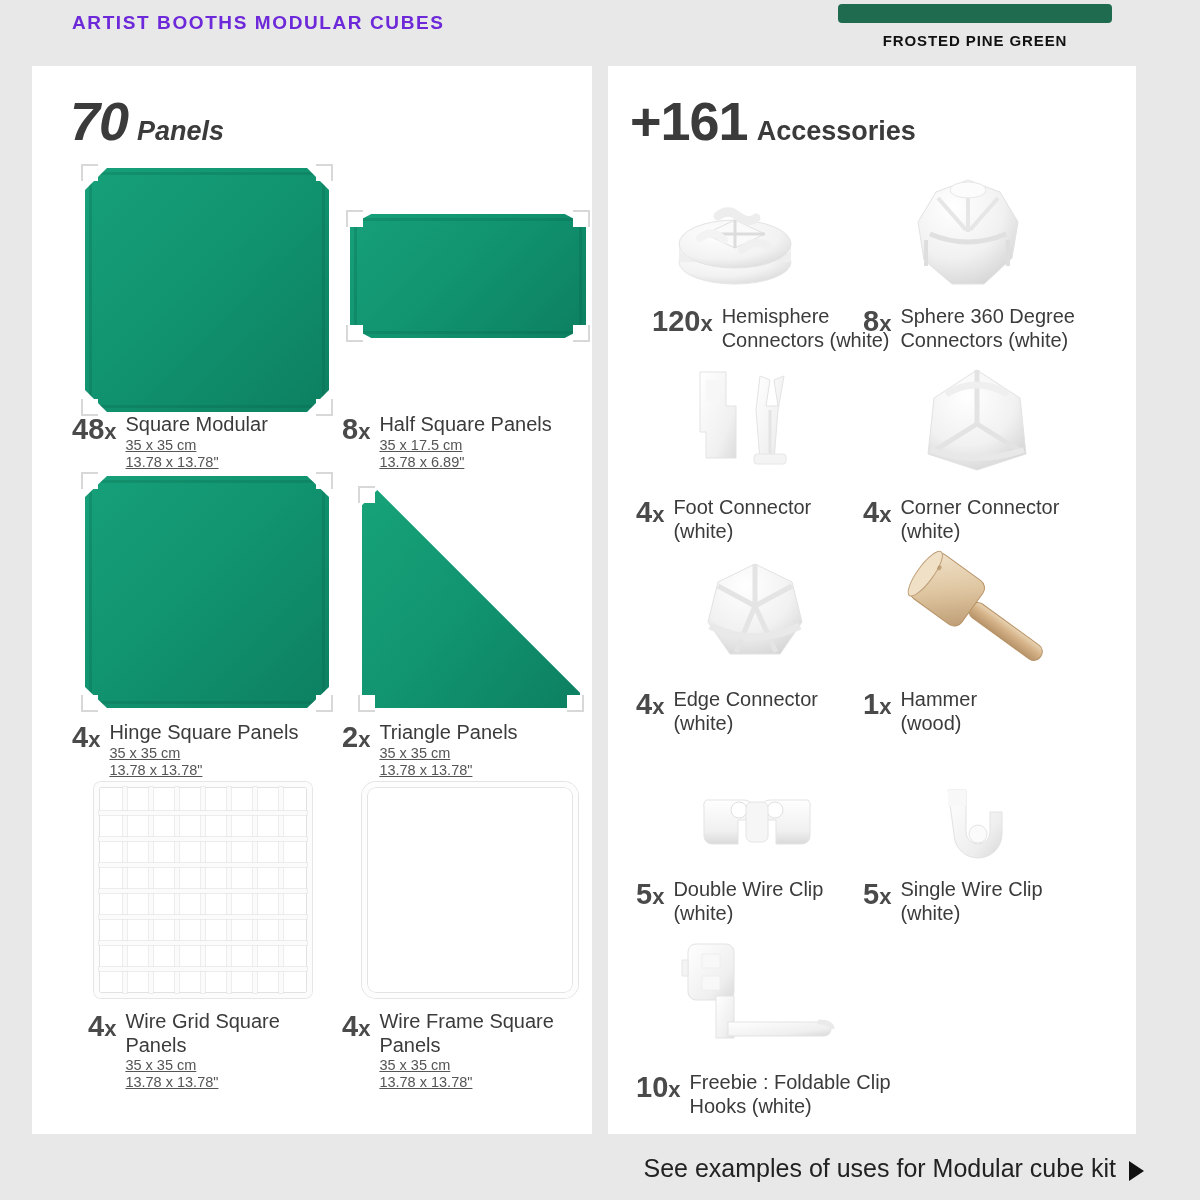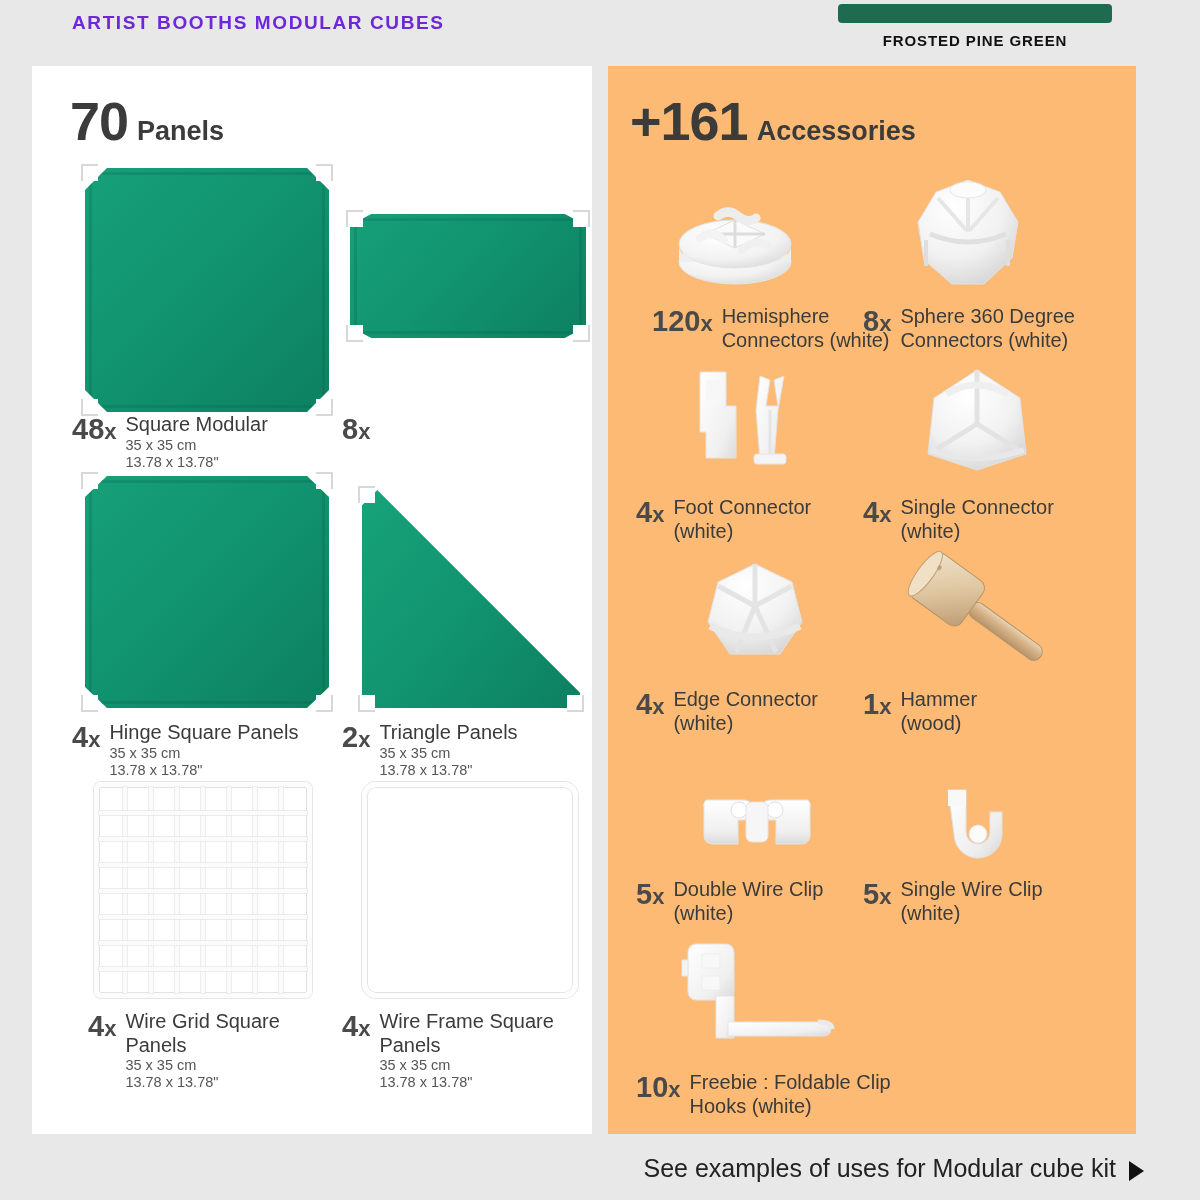--- a/index.html
+++ b/index.html
@@ -42,37 +42,37 @@
     color: #ffffff; white-space: nowrap; pointer-events: none;
   }
 
   
   .card-left {
     position: absolute; left: 32px; top: 66px;
     width: 560px; height: 1068px; background: #fff;
   }
   .card-right {
     position: absolute; left: 608px; top: 66px;
-    width: 528px; height: 1068px; background: #fdba74;
+    width: 528px; height: 1068px; background: #ffffff;
   }
 
   .sec-head { position: absolute; white-space: nowrap; color: #3b3b3b; }
   .sec-num { font-size: 54px; font-weight: bold; letter-spacing: -1px; }
   .sec-word { font-size: 27px; font-weight: bold; margin-left: 9px; }
 
   
   .item-label { position: absolute; display: flex; align-items: flex-start; }
   .qty {
     font-size: 29px; font-weight: bold; color: #4a4a4a;
     line-height: 1; white-space: nowrap; padding-top: 2px;
   }
   .qty .x { font-size: 22px; }
   .lbl-text { margin-left: 9px; line-height: 1.18; }
   .lbl-name { font-size: 20px; color: #3b3b3b; white-space: pre-line; }
-  .lbl-dim { font-size: 14.5px; color: #555; }
+  .lbl-dim { font-size: 14.5px; color: #555; text-decoration: underline; }
 
   
   .panel-sq {
     position: absolute;
     background: linear-gradient(135deg,#16a079 0%,#119470 45%,#0d8061 100%);
     clip-path: polygon(9% 0,91% 0,100% 9%,100% 91%,91% 100%,9% 100%,0 91%,0 9%);
   }
   .panel-sq::after {
     content:""; position:absolute; inset:4px;
     border: 3px solid rgba(8,90,68,.22); border-radius:3px;
@@ -142,21 +142,21 @@
   <div class="header">
     <div class="brand-line">ARTIST BOOTHS MODULAR CUBES</div>
     <div class="swatch-wrap">
       <div class="swatch"></div>
       <div class="swatch-name">FROSTED PINE GREEN</div>
     </div>
   </div>
 
   <div class="card-left">
 
-    <div class="sec-head" style="left:38px;top:24px;">
+    <div class="sec-head" style="left:38px;top:24px;font-style:italic;">
       <span class="sec-num">70</span><span class="sec-word">Panels</span>
     </div>
 
     <div class="panel-sq" style="left:53px;top:102px;width:244px;height:244px;"></div>
     <div class="notches" style="left:53px;top:102px;width:244px;height:244px;">
       <div class="notch" style="left:-4px;top:-4px;border-right:none;border-bottom:none;"></div>
       <div class="notch" style="right:-4px;top:-4px;border-left:none;border-bottom:none;"></div>
       <div class="notch" style="left:-4px;bottom:-4px;border-right:none;border-top:none;"></div>
       <div class="notch" style="right:-4px;bottom:-4px;border-left:none;border-top:none;"></div>
     </div>
@@ -173,20 +173,25 @@
       <div class="qty"><span>48</span><span class="x">x</span></div>
       <div class="lbl-text">
         <div class="lbl-name">Square Modular</div>
         <div class="lbl-dim">35 x 35 cm</div>
         <div class="lbl-dim">13.78 x 13.78"</div>
       </div>
     </div>
 
     <div class="item-label" style="left:310px;top:347px;">
       <div class="qty"><span>8</span><span class="x">x</span></div>
+      <div class="lbl-text">
+        <div class="lbl-name">Half Square Panels</div>
+        <div class="lbl-dim">35 x 17.5 cm</div>
+        <div class="lbl-dim">13.78 x 6.89"</div>
+      </div>
     </div>
 
     <div class="panel-sq" style="left:53px;top:410px;width:244px;height:232px;"></div>
     <div class="notches" style="left:53px;top:410px;width:244px;height:232px;">
       <div class="notch" style="left:-4px;top:-4px;border-right:none;border-bottom:none;"></div>
       <div class="notch" style="right:-4px;top:-4px;border-left:none;border-bottom:none;"></div>
       <div class="notch" style="left:-4px;bottom:-4px;border-right:none;border-top:none;"></div>
       <div class="notch" style="right:-4px;bottom:-4px;border-left:none;border-top:none;"></div>
     </div>
 
@@ -360,21 +365,21 @@
     <div class="item-label" style="left:28px;top:430px;">
       <div class="qty"><span>4</span><span class="x">x</span></div>
       <div class="lbl-text">
           <div class="lbl-name">Foot Connector
 (white)</div>
         </div>
     </div>
     <div class="item-label" style="left:255px;top:430px;">
       <div class="qty"><span>4</span><span class="x">x</span></div>
       <div class="lbl-text">
-          <div class="lbl-name">Single Connector
+          <div class="lbl-name">Corner Connector
 (white)</div>
         </div>
     </div>
 
     <div class="acc" style="left:88px;top:490px;">
       <svg width="118" height="112" viewBox="0 0 118 112">
         <defs>
             <radialGradient id="gw5" cx="40%" cy="24%" r="82%">
           <stop offset="0%" stop-color="#ffffff"></stop>
               <stop offset="62%" stop-color="#f1f1f1"></stop>

